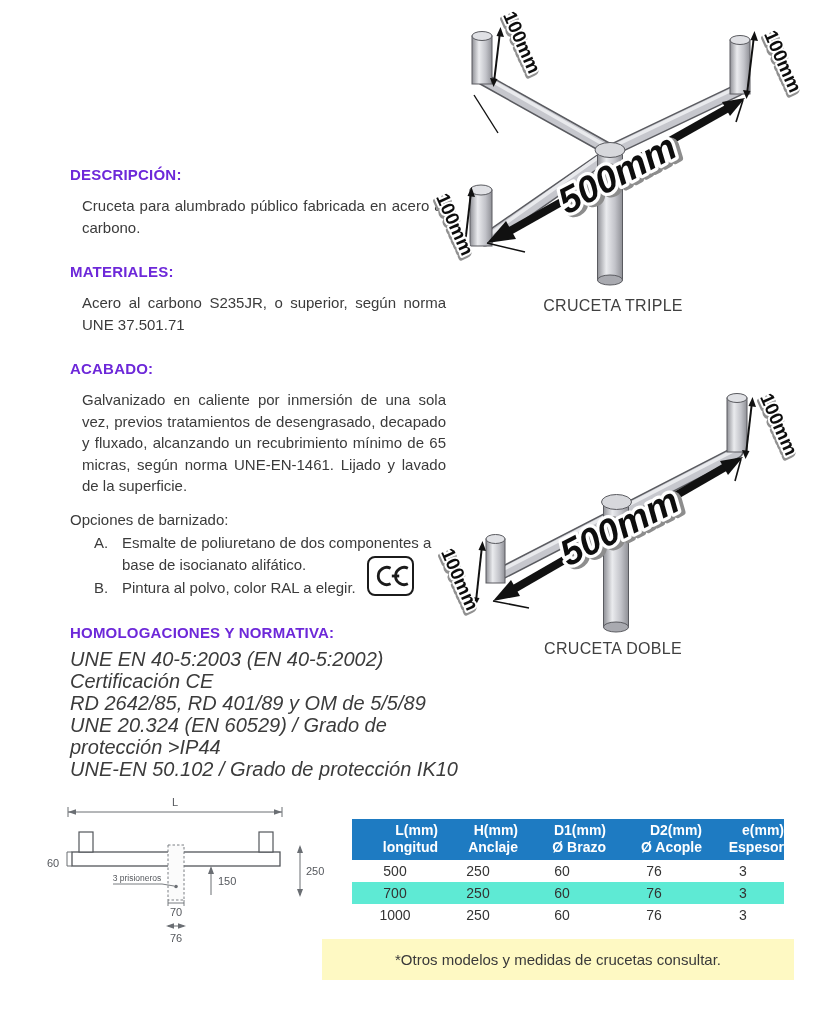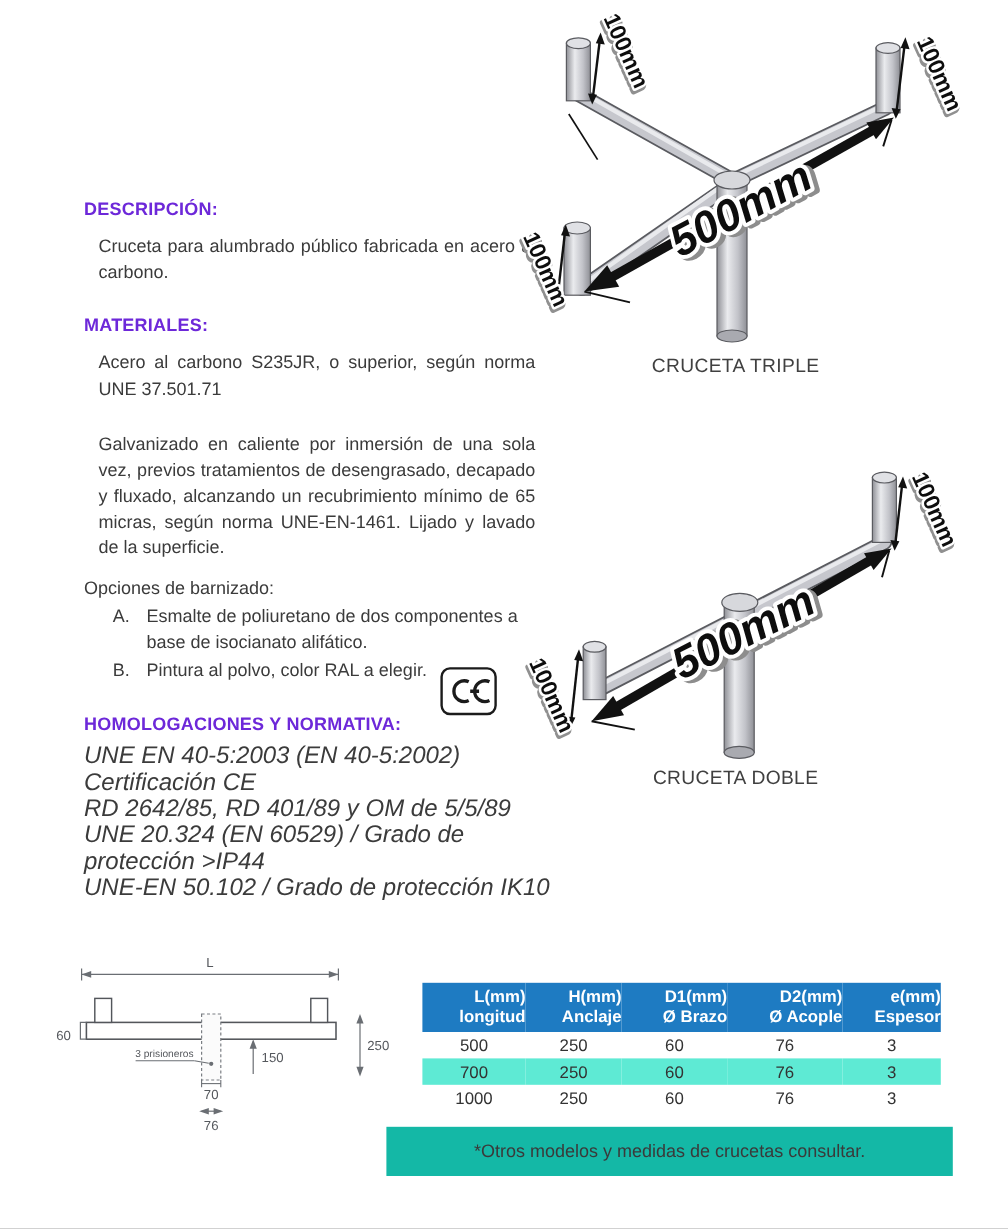--- a/index.html
+++ b/index.html
@@ -59,21 +59,21 @@
     padding:3px 0 4px 0;line-height:17px;text-align:right;
   }
   .dim-table td{
     font-size:14px;color:#333;text-align:center;padding:0;height:22px;line-height:19px;
   }
   .dim-table tr.stripe td{background:#5eead4;}
   .dim-table col.c1{width:86px}.dim-table col.c2{width:80px}.dim-table col.c3{width:88px}
   .dim-table col.c4{width:96px}.dim-table col.c5{width:82px}
   
   .note-bar{
-    position:absolute;left:322px;top:939px;width:472px;height:41px;background:#14b8a6;
+    position:absolute;left:322px;top:939px;width:472px;height:41px;background:#fef9c3;
     display:flex;align-items:center;justify-content:center;font-size:15px;color:#3a3a3a;
   }
 </style>
 </head>
 <body>
 
 <div class="page">
 
   <div class="text-col">
 
@@ -81,20 +81,21 @@
       <h3 class="sec-heading">DESCRIPCIÓN:</h3>
       <p class="sec-body">Cruceta para alumbrado público fabricada en acero al carbono.</p>
     </div>
 
     <div class="sec">
       <h3 class="sec-heading">MATERIALES:</h3>
       <p class="sec-body">Acero al carbono S235JR, o superior, según norma UNE 37.501.71</p>
     </div>
 
     <div class="sec">
+      <h3 class="sec-heading">ACABADO:</h3>
       <p class="sec-body">Galvanizado en caliente por inmersión de una sola vez, previos tratamientos de desengrasado, decapado y fluxado, alcanzando un recubrimiento mínimo de 65 micras, según norma UNE-EN-1461. Lijado y lavado de la superficie.</p>
       <p class="sec-sub">Opciones de barnizado:</p>
       <div class="opt-row">
         <span class="opt-label">A.</span>
         <span class="opt-text">Esmalte de poliuretano de dos componentes a base de isocianato alifático.</span>
       </div>
       <div class="opt-row">
         <span class="opt-label">B.</span>
         <span class="opt-text">Pintura al polvo, color RAL a elegir.</span>
       </div>

